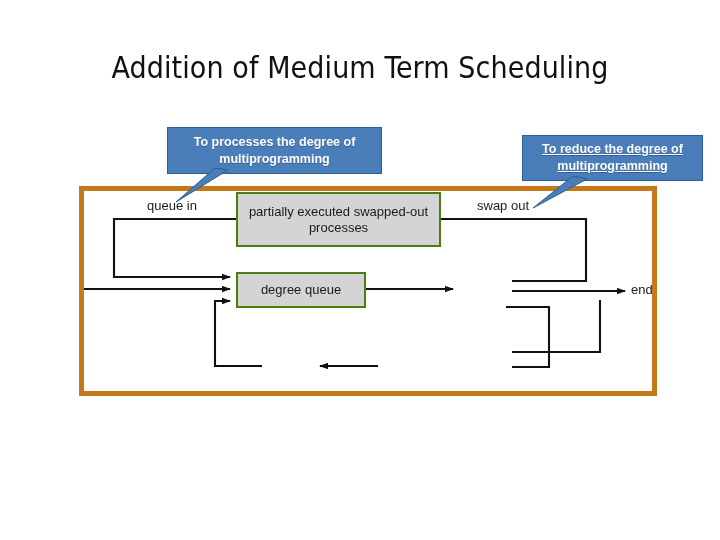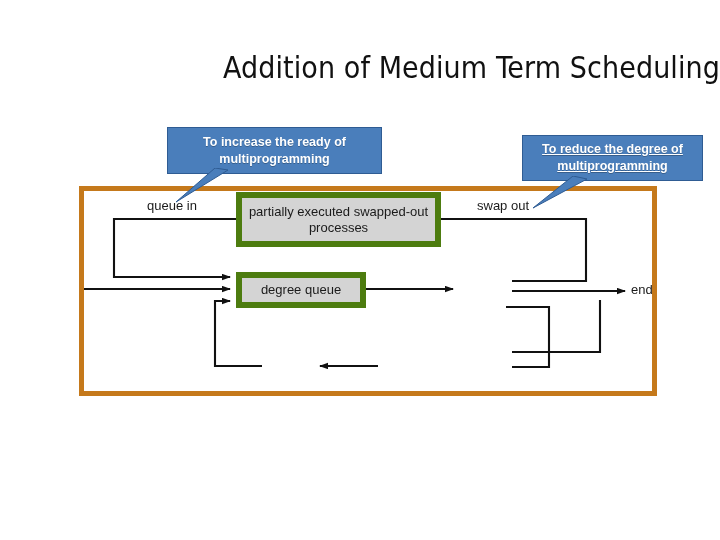--- a/index.html
+++ b/index.html
@@ -22,21 +22,21 @@
     height: 540px;
     background: #ffffff;
   }
 
   
   #page-title {
     position: absolute;
     left: 0;
     top: 50px;
     width: 720px;
-    text-align: right;
+    text-align: center;
     font-family: "DejaVu Sans Condensed", "Liberation Sans", sans-serif;
     font-size: 30px;
     font-weight: 400;
     color: #111111;
     letter-spacing: 0.1px;
     white-space: nowrap;
   }
 
   
   .callout {
@@ -86,21 +86,21 @@
     width: 720px;
     height: 540px;
     z-index: 1;
   }
 
   
   .node-box {
     position: absolute;
     box-sizing: border-box;
     background: #d4d4d4;
-    border: 6px solid #4d7c0f;
+    border: 2px solid #4d7c0f;
     color: #1a1a1a;
     font-size: 13px;
     text-align: center;
     display: flex;
     align-items: center;
     justify-content: center;
     line-height: 1.2;
     z-index: 3;
   }
   .node-circle {
@@ -209,20 +209,20 @@
 
   <svg class="callout-tail" style="left:170px; top:168px; width:70px; height:36px;" width="70" height="36" viewBox="0 0 70 36">
     <path d="M45,0 L58,2 L6,34 Z" fill="#4a7ebb" stroke="#2f5c93" stroke-width="1"></path>
   </svg>
 
   <svg class="callout-tail" style="left:525px; top:176px; width:70px; height:36px;" width="70" height="36" viewBox="0 0 70 36">
     <path d="M48,0 L62,3 L8,32 Z" fill="#4a7ebb" stroke="#2f5c93" stroke-width="1"></path>
   </svg>
 
   <div class="callout" id="callout-left">
-    <span class="callout-text">To increase the ready of multiprogramming</span>
+    <span class="callout-text">To processes the degree of multiprogramming</span>
   </div>
 
   <div class="callout" id="callout-right">
     <span class="callout-text">To reduce the degree of multiprogramming</span>
   </div>
 
 </div>
 
 </body></html>

